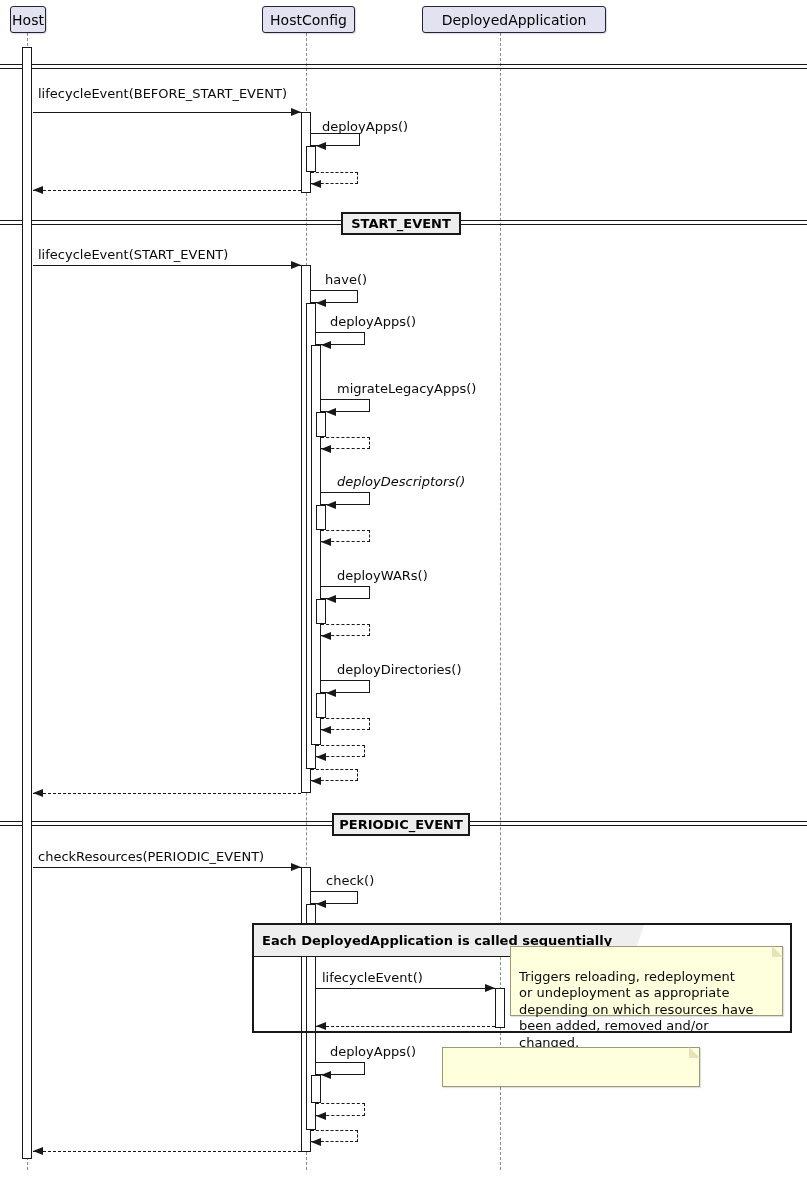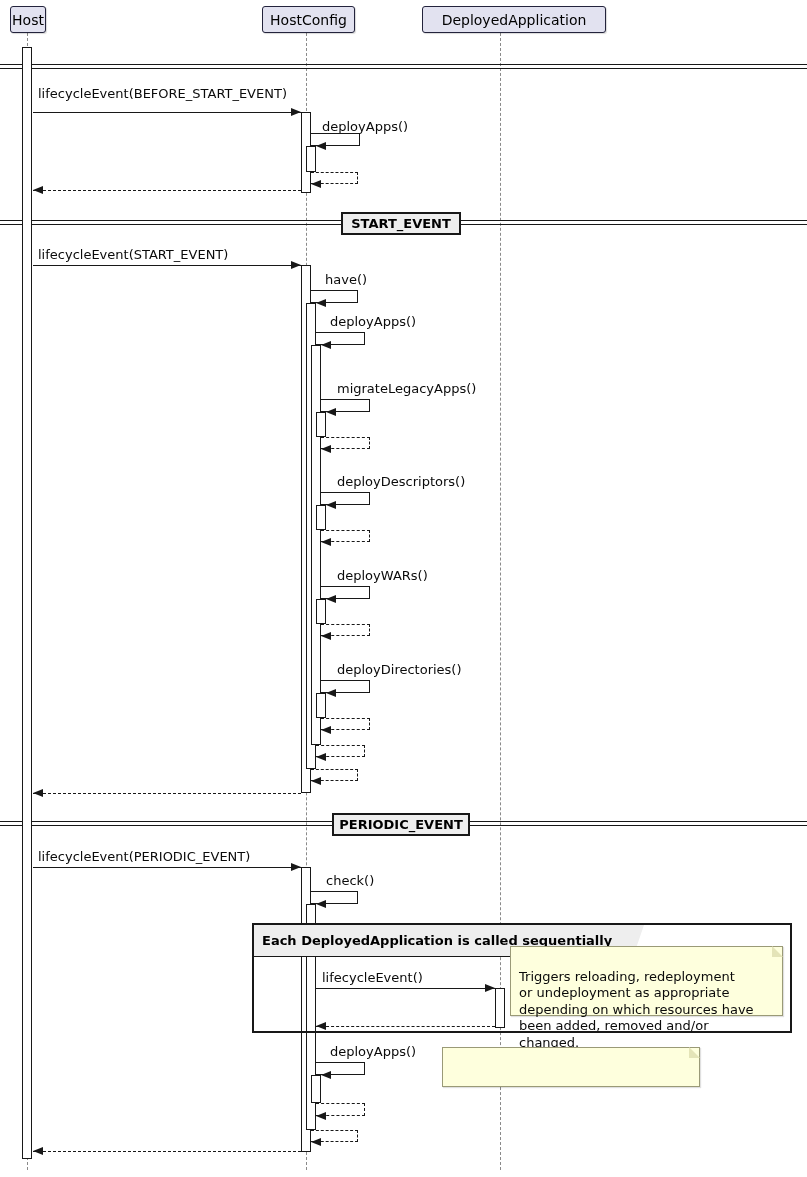--- a/index.html
+++ b/index.html
@@ -116,21 +116,21 @@
   <div class="mlabel" style="left:330px;top:314px;">deployApps()</div>
   <div class="loop" style="left:316px;top:332px;width:49px;height:13px;"></div>
   <div class="ah-l" style="left:321px;top:341px;"></div>
 
   <div class="mlabel" style="left:337px;top:381px;">migrateLegacyApps()</div>
   <div class="loop" style="left:321px;top:399px;width:49px;height:13px;"></div>
   <div class="ah-l" style="left:326px;top:408px;"></div>
   <div class="loop dash" style="left:321px;top:437px;width:49px;height:12px;"></div>
   <div class="ah-l" style="left:321px;top:445px;"></div>
 
-  <div class="mlabel" style="left:337px;top:474px;">deployDescriptors()</div>
+  <div class="mlabel" style="left:337px;top:474px;font-style:italic;">deployDescriptors()</div>
   <div class="loop" style="left:321px;top:492px;width:49px;height:13px;"></div>
   <div class="ah-l" style="left:326px;top:501px;"></div>
   <div class="loop dash" style="left:321px;top:530px;width:49px;height:12px;"></div>
   <div class="ah-l" style="left:321px;top:538px;"></div>
 
   <div class="mlabel" style="left:337px;top:568px;">deployWARs()</div>
   <div class="loop" style="left:321px;top:586px;width:49px;height:13px;"></div>
   <div class="ah-l" style="left:326px;top:595px;"></div>
   <div class="loop dash" style="left:321px;top:624px;width:49px;height:12px;"></div>
   <div class="ah-l" style="left:321px;top:632px;"></div>
@@ -142,21 +142,21 @@
   <div class="ah-l" style="left:321px;top:726px;"></div>
 
   <div class="loop dash" style="left:316px;top:745px;width:49px;height:12px;"></div>
   <div class="ah-l" style="left:316px;top:753px;"></div>
   <div class="loop dash" style="left:311px;top:769px;width:47px;height:12px;"></div>
   <div class="ah-l" style="left:311px;top:777px;"></div>
 
   <div class="hline dash" style="left:33px;top:793px;width:268px;"></div>
   <div class="ah-l" style="left:33px;top:789px;"></div>
 
-  <div class="mlabel" style="left:38px;top:849px;">lifecycleEvent(PERIODIC_EVENT)</div>
+  <div class="mlabel" style="left:38px;top:849px;">checkResources(PERIODIC_EVENT)</div>
   <div class="hline" style="left:33px;top:867px;width:268px;"></div>
   <div class="ah-r" style="left:291px;top:863px;"></div>
 
   <div class="mlabel" style="left:326px;top:873px;">check()</div>
   <div class="loop" style="left:311px;top:891px;width:47px;height:13px;"></div>
   <div class="ah-l" style="left:316px;top:900px;"></div>
 
   <div class="groupframe" style="left:252px;top:923px;width:540px;height:110px;"></div>
   <div class="groupheader" style="left:254px;top:925px;width:390px;height:32px;">
       <span>Each DeployedApplication is called sequentially</span>

